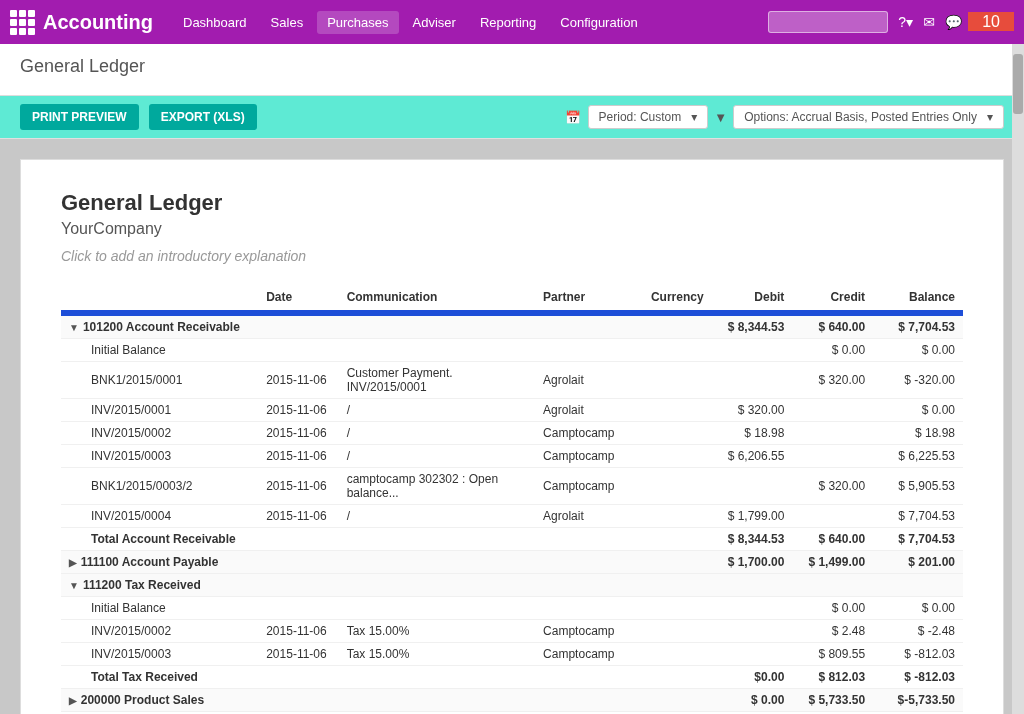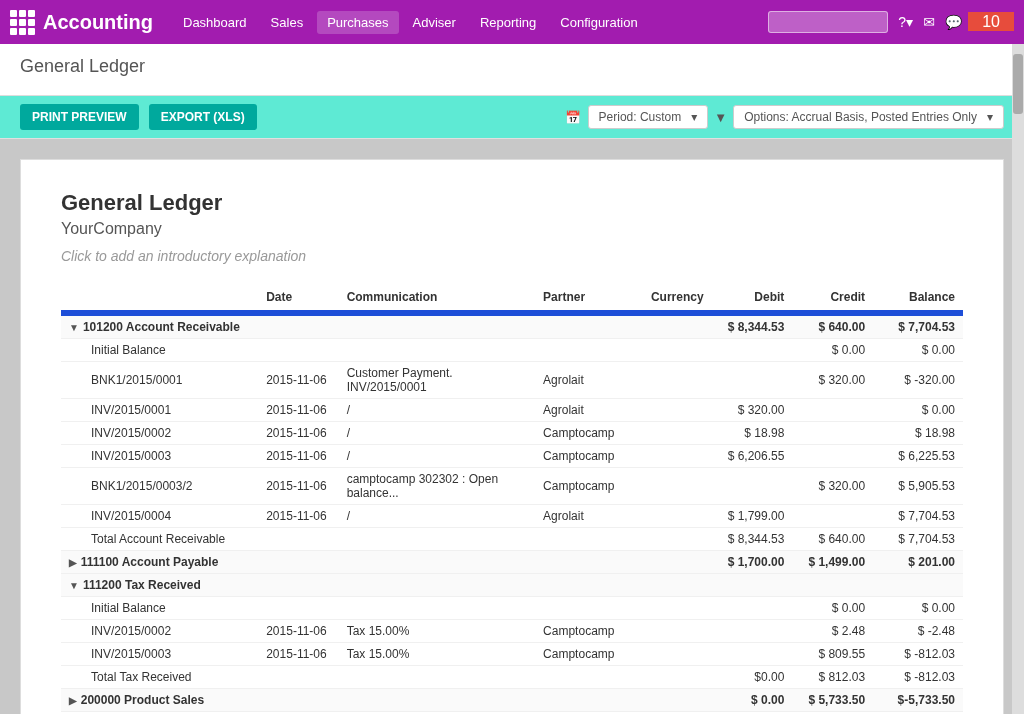--- a/index.html
+++ b/index.html
@@ -172,21 +172,21 @@
     .ledger-table th.left { text-align: left; }
     .ledger-table td {
       padding: 4px 8px;
       text-align: right;
       color: #333;
       border-bottom: 1px solid #f0f0f0;
     }
     .ledger-table td.left { text-align: left; }
 
     .account-row td { font-weight: bold; background: #fafafa; }
-    .total-row td { font-weight: normal; border-top: 1px solid #aaa; }
+    .total-row td { font-weight: bold; border-top: 1px solid #aaa; }
 
     .expand-icon { cursor: pointer; color: #555; margin-right: 4px; font-size: 10px; }
     .indent { padding-left: 30px !important; }
 
     .scrollbar-track {
       position: absolute;
       right: 0; top: 44px;
       width: 12px;
       height: calc(714px - 44px);
       background: #ddd;

